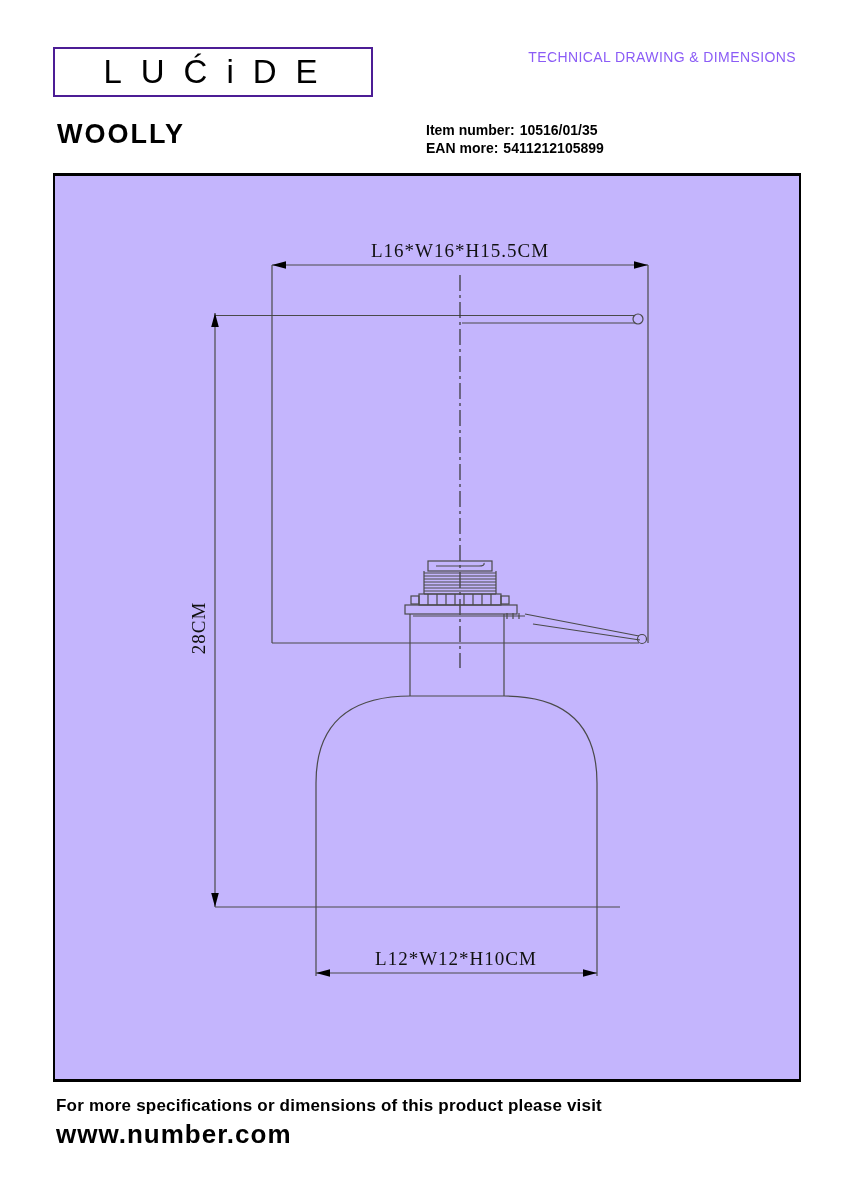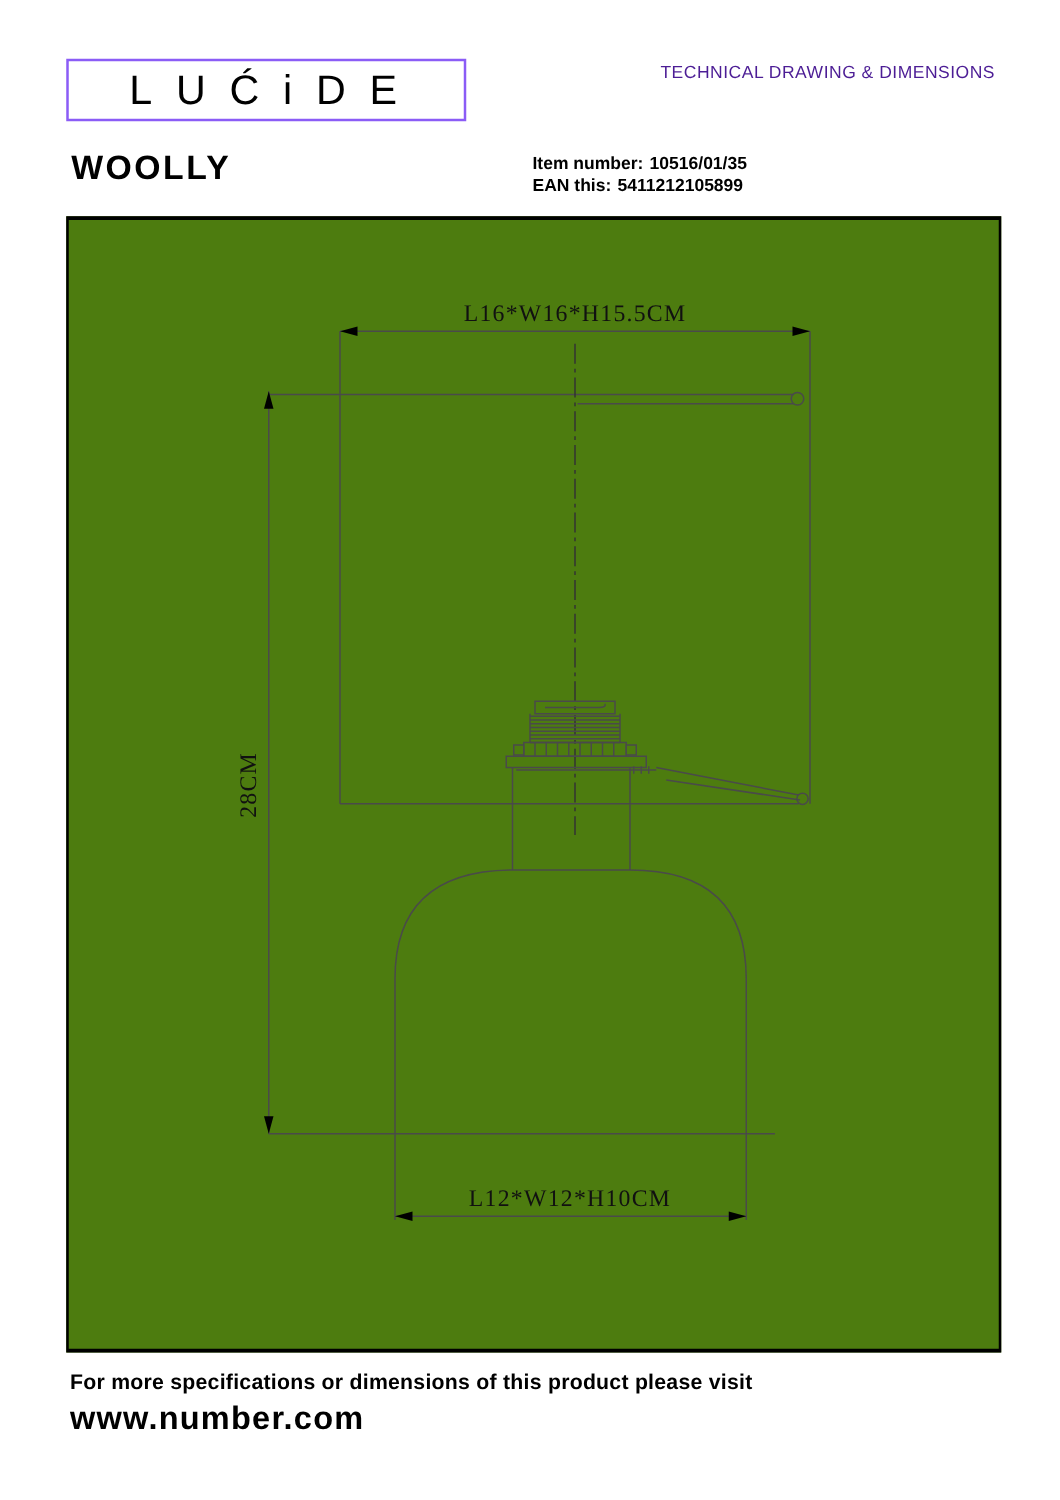--- a/index.html
+++ b/index.html
@@ -8,56 +8,56 @@
     width:848px;height:1200px;
     background:#ffffff;
     font-family:"Liberation Sans", sans-serif;
     color:#000;
     overflow:hidden;
   }
   
   .logo-box{
     position:absolute;left:53px;top:47px;
     width:316px;height:46px;
-    border:2px solid #8b5cf6;
+    border:2px solid #4c1d95;
     text-align:center;
     overflow:visible;
   }
   .logo-text{
     font-family:"Liberation Sans", sans-serif;
     font-size:33px;
     font-weight:400;
     letter-spacing:19px;
     line-height:46px;
     padding-left:14px;
     white-space:nowrap;
   }
   .doc-title{
     position:absolute;top:49px;right:52px;
     font-size:14px;
     letter-spacing:0.4px;
-    color:#4c1d95;
+    color:#8b5cf6;
   }
   .product-name{
     position:absolute;left:57px;top:119px;
     font-size:27px;font-weight:bold;letter-spacing:2px;text-align:right;
   }
   .item-block{
     position:absolute;left:414px;top:121px;
     font-size:14px;font-weight:bold;line-height:18px;
   }
   .item-block .row{white-space:nowrap;}
   .item-block .lbl{margin-right:5px;padding-left:12px;}
   
   .drawing-box{
     position:absolute;left:53px;top:173px;
     width:744px;height:903px;
     border-style:solid;border-color:#000;
     border-width:3px 2px 3px 2px;
-    background:#4d7c0f;
+    background:#c4b5fd;
   }
   .drawing-box svg{position:absolute;left:0;top:0;}
   .dimtext{
     font-family:"Liberation Serif", serif;
     font-size:19px;
     letter-spacing:1px;
     fill:#111;
   }
   
   .footer-line1{
@@ -80,21 +80,21 @@
 
   <div class="doc-title">TECHNICAL DRAWING &amp; DIMENSIONS</div>
 
   <div class="product-name">WOOLLY</div>
 
   <div class="item-block">
     <div class="row">
       <span class="lbl">Item number:</span><span>10516/01/35</span>
     </div>
     <div class="row">
-      <span class="lbl">EAN this:</span><span>5411212105899</span>
+      <span class="lbl">EAN more:</span><span>5411212105899</span>
     </div>
   </div>
 
   <div class="drawing-box">
     <svg width="744" height="903" viewBox="0 0 744 903">
       <g stroke="#4a4a4a" stroke-width="1.2" fill="none">
 
         <g>
           <line x1="217" y1="89" x2="593" y2="89"></line>
           <line x1="217" y1="89" x2="217" y2="139"></line>

